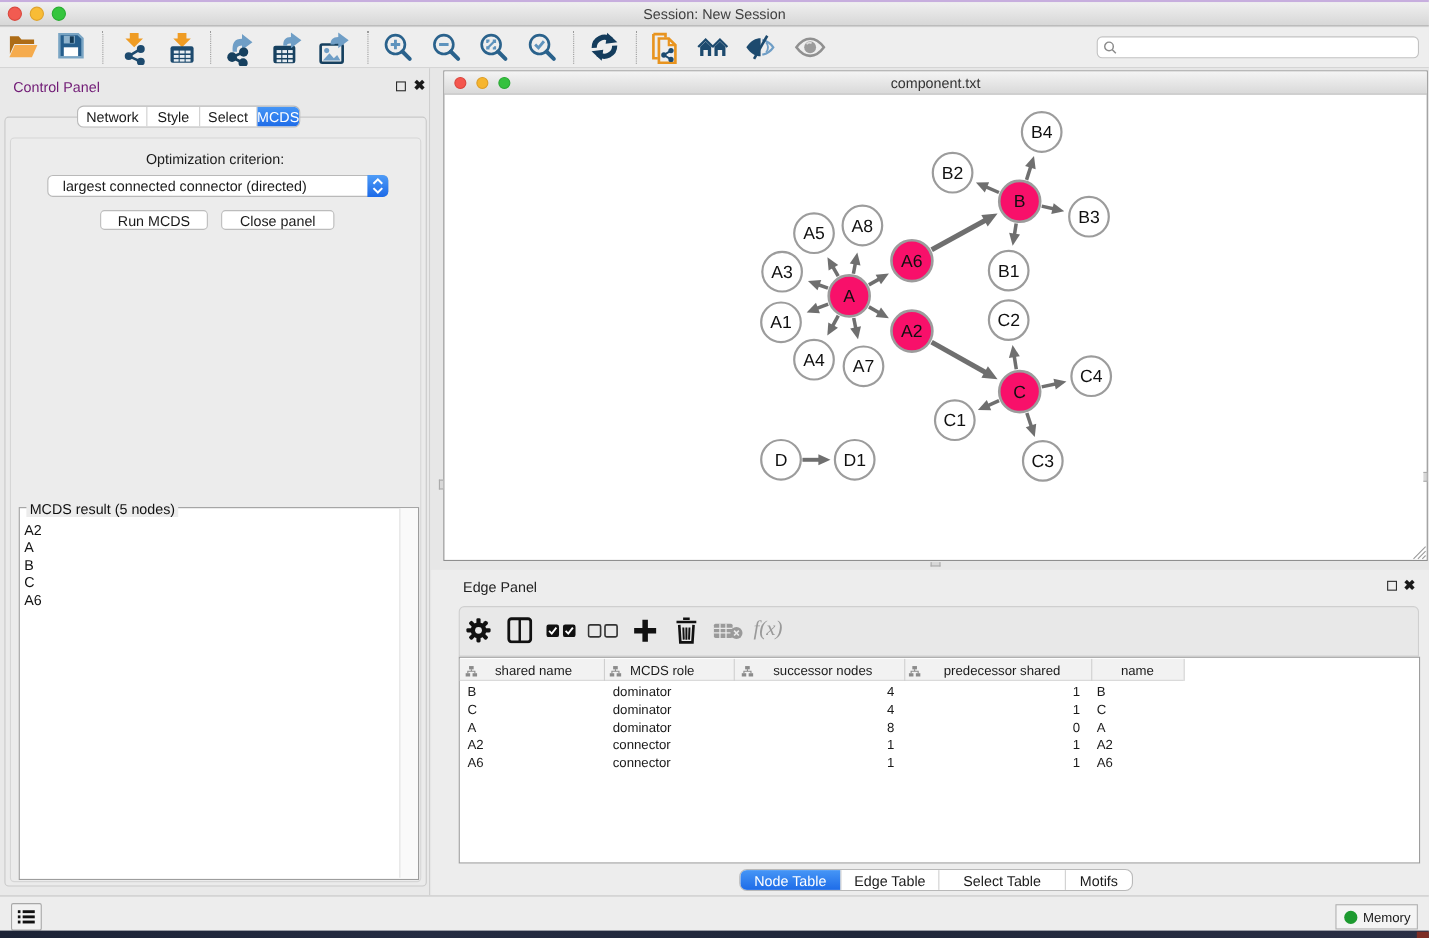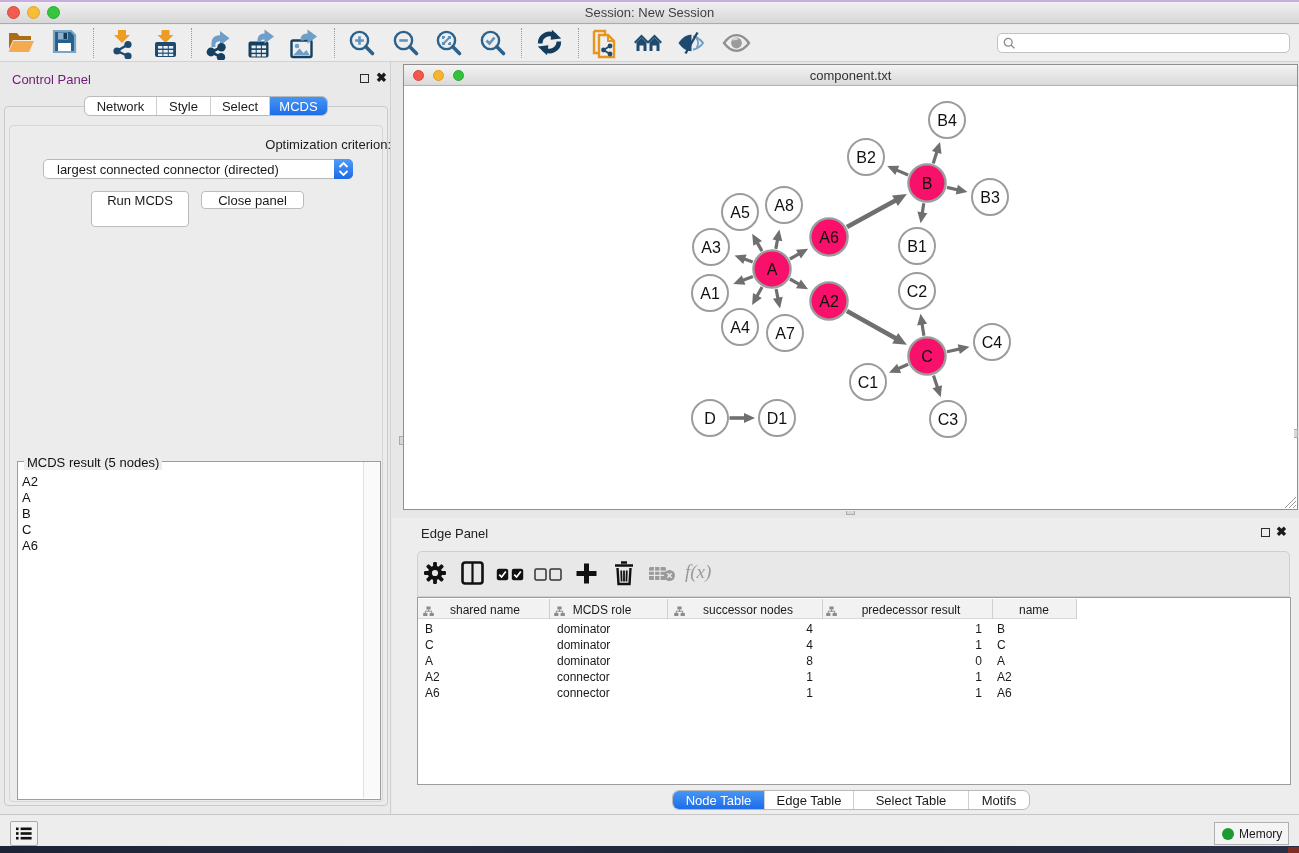--- a/index.html
+++ b/index.html
@@ -151,35 +151,35 @@
 <svg class="abs" style="left:1003px;top:37px" width="13" height="13" viewBox="0 0 13 13">
     <circle cx="5.2" cy="5.2" r="3.9" fill="none" stroke="#8a8a8a" stroke-width="1.3"></circle>
     <line x1="8" y1="8" x2="11.4" y2="11.4" stroke="#8a8a8a" stroke-width="1.3"></line>
   </svg>
 <div class="abs" style="left:0;top:62px;width:391px;height:752px;background:#e9e9e9;border-right:1px solid #cfcfcf"></div>
 <div class="abs" style="left:12px;top:72px;font-size:13px;color:#701a75">Control Panel</div>
 <div class="abs" style="left:360px;top:73.5px;width:9px;height:9px;border:1.6px solid #2b2b2b"></div>
 <div class="abs" style="left:376px;top:70px;font-size:13px;font-weight:bold;color:#1a1a1a">✖</div>
 <div class="abs" style="left:4px;top:106px;width:384px;height:700px;background:#ebebeb;border:1px solid #c9c9c9;border-radius:4px"></div>
 <div class="abs" style="left:9px;top:125px;width:374px;height:677px;background:#ececec;border:1px solid #d6d6d6;border-radius:4px"></div>
-<div class="seg" style="left:84px;top:96px;width:244px;height:20px">
+<div class="seg" style="left:70px;top:96px;width:203px;height:20px">
 <div style="width:72px">Network</div>
     <div style="width:54px">Style</div>
     <div style="width:59px">Select</div>
     <div class="sel" style="flex:1">MCDS</div>
   </div>
-<div class="abs" style="left:0;top:137px;width:391px;text-align:right;font-size:13px;color:#1c1c1c">Optimization criterion:</div>
+<div class="abs" style="left:0;top:137px;width:391px;text-align:center;font-size:13px;color:#1c1c1c">Optimization criterion:</div>
 <div class="abs" style="left:43px;top:159px;width:310px;height:20px;background:#fff;border:1px solid #b9b9b9;border-radius:5px"></div>
 <div class="abs" style="left:57px;top:162px;font-size:13px;color:#1a1a1a">largest connected connector (directed)</div>
 <div class="abs" style="left:334px;top:159px;width:19px;height:20px;background:linear-gradient(#4f9cf7,#1c6ae8);border-radius:0 5px 5px 0"></div>
 <svg class="abs" style="left:337px;top:161px" width="13" height="16" viewBox="0 0 13 16">
     <path d="M2.5 6 L6.5 2 L10.5 6" fill="none" stroke="#fff" stroke-width="1.8"></path>
     <path d="M2.5 10 L6.5 14 L10.5 10" fill="none" stroke="#fff" stroke-width="1.8"></path>
   </svg>
-<div class="abs" style="left:91px;top:191px;width:98px;height:36px;background:#fff;border:1px solid #bcbcbc;border-radius:4px;text-align:center;font-size:13px;color:#1a1a1a;line-height:17px">Run MCDS</div>
+<div class="abs" style="left:91px;top:191px;width:98px;height:18px;background:#fff;border:1px solid #bcbcbc;border-radius:4px;text-align:center;font-size:13px;color:#1a1a1a;line-height:17px">Run MCDS</div>
 <div class="abs" style="left:201px;top:191px;width:103px;height:18px;background:#fff;border:1px solid #bcbcbc;border-radius:4px;text-align:center;font-size:13px;color:#1a1a1a;line-height:17px">Close panel</div>
 <div class="abs" style="left:17px;top:461px;width:364px;height:339px;border:1px solid #9d9d9d;background:#fff"></div>
 <div class="abs" style="left:24px;top:455px;font-size:13px;color:#111;background:#ececec;padding:0 3px">MCDS result (5 nodes)</div>
 <div class="abs" style="left:363px;top:462px;width:17px;height:336px;background:#fafafa;border-left:1px solid #e2e2e2"></div>
 <div class="abs" style="left:22px;top:474px;font-size:13px;color:#111;line-height:16px">A2<br>A<br>B<br>C<br>A6</div>
 <div class="abs" style="left:392px;top:62px;width:907px;height:752px;background:#e7e7e7"></div>
 <div class="abs" style="left:403px;top:64px;width:895px;height:446px;background:#fff;border:1px solid #8f8f8f"></div>
 <div class="abs" style="left:404px;top:65px;width:893px;height:21px;background:linear-gradient(#f4f4f4,#d9d9d9);border-bottom:1px solid #b2b2b2"></div>
 <div class="tl" style="left:412.5px;top:69.5px;width:11px;height:11px;background:#f4564e;border:0.5px solid #da453d"></div>
 <div class="tl" style="left:432.5px;top:69.5px;width:11px;height:11px;background:#f6b52e;border:0.5px solid #dd9d26"></div>
@@ -365,21 +365,21 @@
     </svg></div>
 <div class="abs" style="left:748px;top:603px;font-size:12px;color:#1a1a1a;transform:translateX(-50%)">successor nodes</div>
 <div class="abs" style="left:826px;top:603px"><svg width="11" height="11" viewBox="0 0 11 11">
       <g fill="#8b8b8b">
         <rect x="3.4" y="0.5" width="4.2" height="3"></rect>
         <rect x="0.2" y="7" width="4.2" height="3"></rect>
         <rect x="6.6" y="7" width="4.2" height="3"></rect>
       </g>
       <path d="M5.5 3.5 L5.5 5.2 M2.3 7 L2.3 5.2 L8.7 5.2 L8.7 7" fill="none" stroke="#8b8b8b" stroke-width="1"></path>
     </svg></div>
-<div class="abs" style="left:911px;top:603px;font-size:12px;color:#1a1a1a;transform:translateX(-50%)">predecessor result</div>
+<div class="abs" style="left:911px;top:603px;font-size:12px;color:#1a1a1a;transform:translateX(-50%)">predecessor shared</div>
 <div class="abs" style="left:1034px;top:603px;font-size:12px;color:#1a1a1a;transform:translateX(-50%)">name</div>
 <div class="abs" style="left:425px;top:622px;font-size:12px;color:#1a1a1a">B</div>
 <div class="abs" style="left:557px;top:622px;font-size:12px;color:#1a1a1a">dominator</div>
 <div class="abs" style="left:760px;top:622px;width:53px;text-align:right;font-size:12px;color:#1a1a1a">4</div>
 <div class="abs" style="left:930px;top:622px;width:52px;text-align:right;font-size:12px;color:#1a1a1a">1</div>
 <div class="abs" style="left:997px;top:622px;font-size:12px;color:#1a1a1a">B</div>
 <div class="abs" style="left:425px;top:638px;font-size:12px;color:#1a1a1a">C</div>
 <div class="abs" style="left:557px;top:638px;font-size:12px;color:#1a1a1a">dominator</div>
 <div class="abs" style="left:760px;top:638px;width:53px;text-align:right;font-size:12px;color:#1a1a1a">4</div>
 <div class="abs" style="left:930px;top:638px;width:52px;text-align:right;font-size:12px;color:#1a1a1a">1</div>

